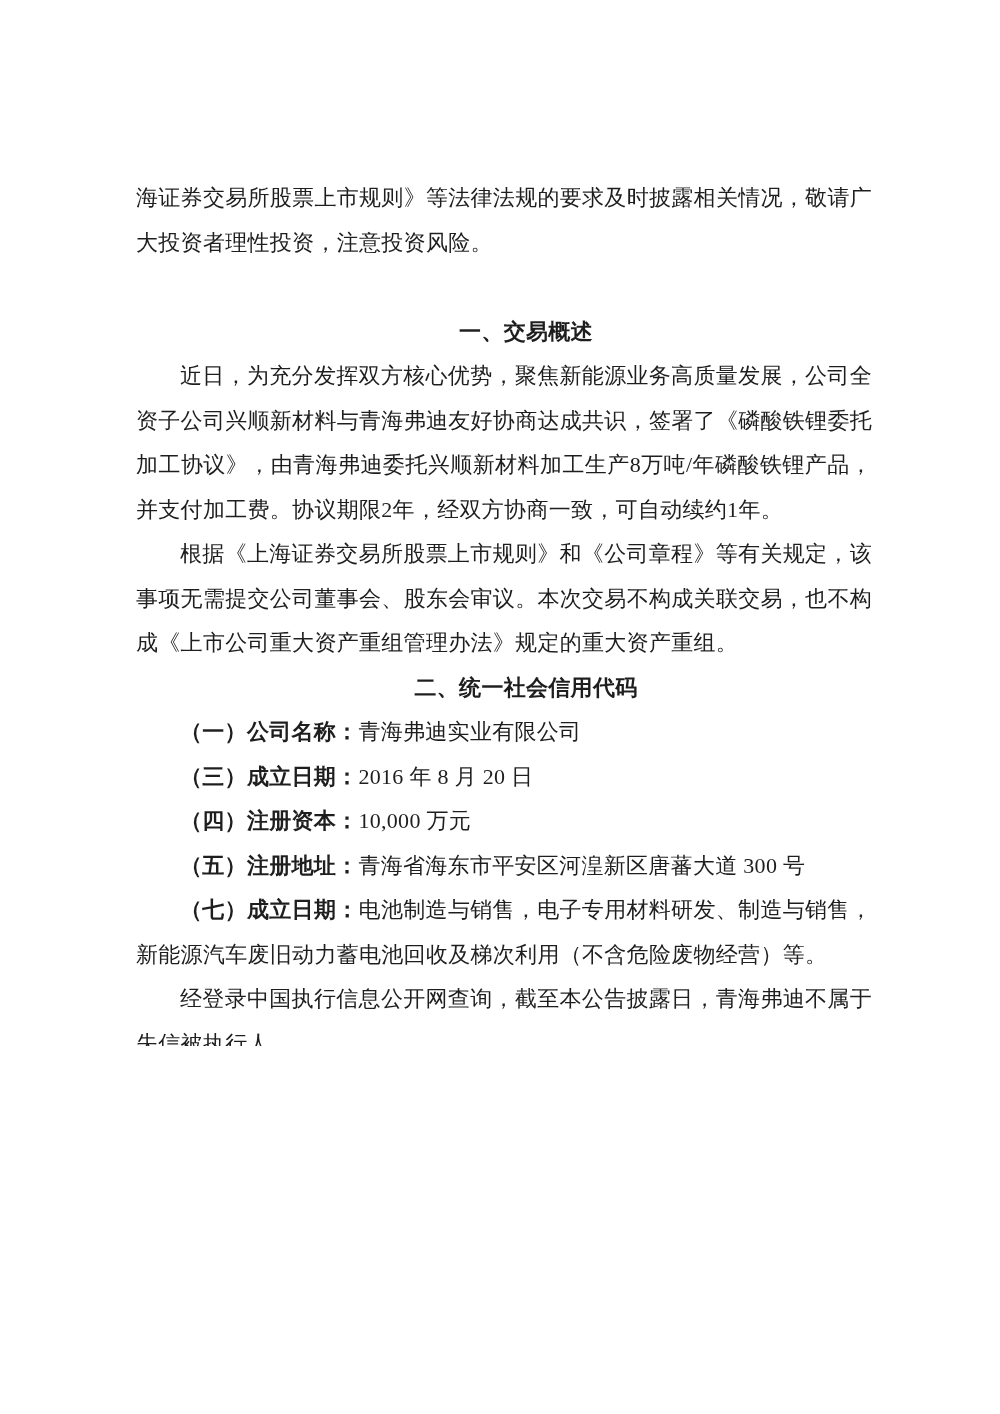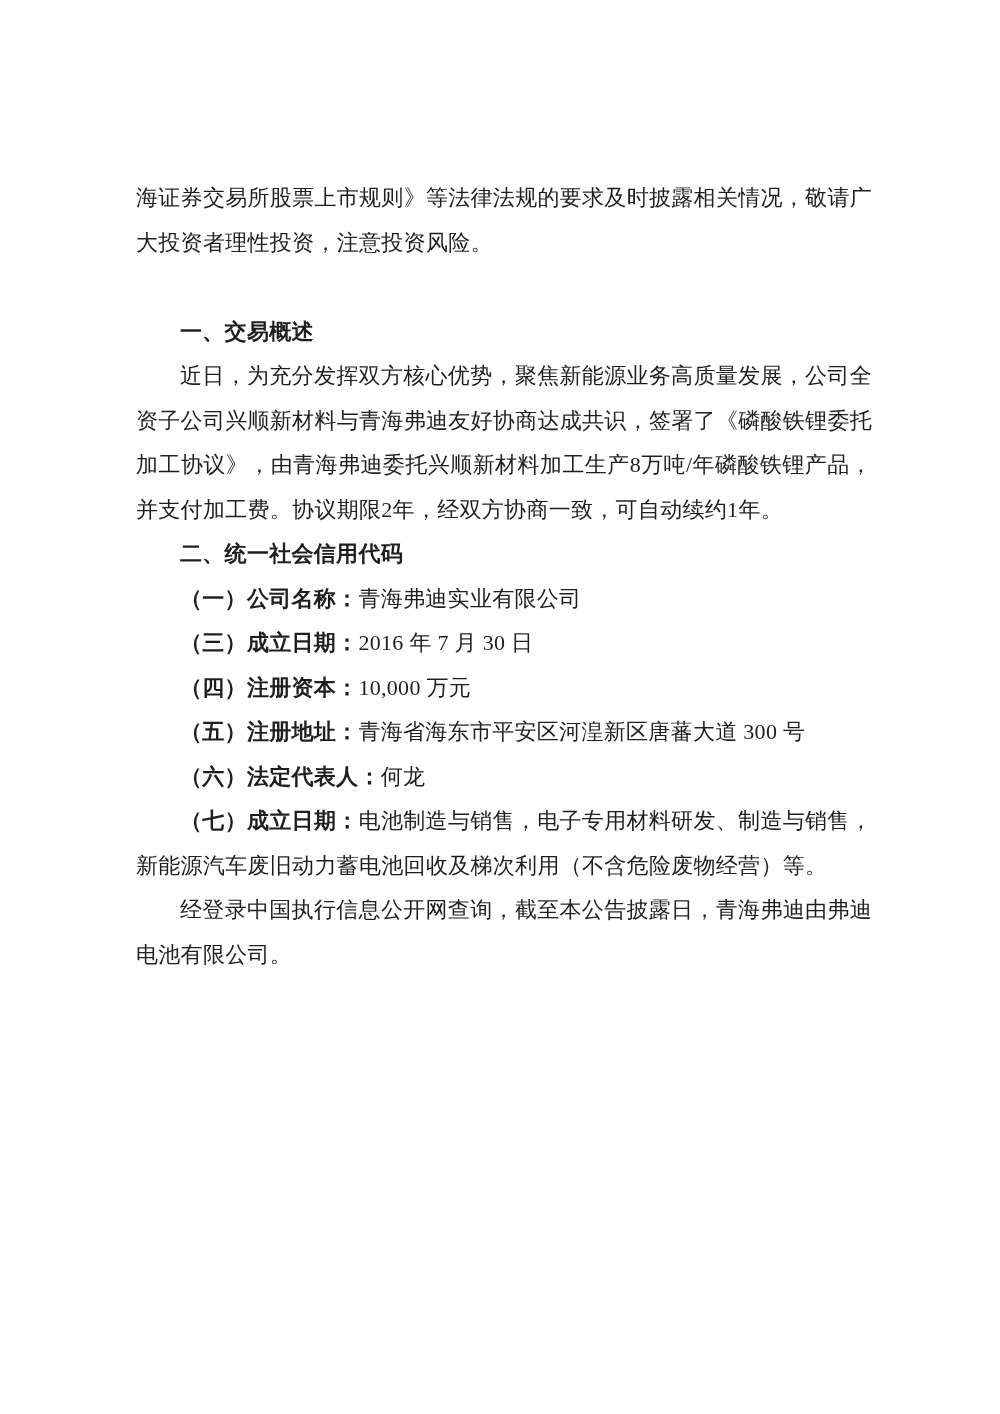--- a/index.html
+++ b/index.html
@@ -30,21 +30,21 @@
     margin: 0;
     padding: 0;
   }
   .indent {
     text-indent: 2em;
   }
   .heading {
     font-family: Liberation Serif, serif;
     font-weight: bold;
     text-indent: 2em;
-    text-align: left;
+    text-align: center;
   }
   .gap-above {
     margin-top: 44.5px !important;
   }
   .label {
     font-weight: bold;
     margin-top: 32px;
   }
 </style>
 </head>
@@ -52,33 +52,33 @@
 
 <div class="page">
   <div class="content">
 
     <p>海证券交易所股票上市规则》等法律法规的要求及时披露相关情况，敬请广大投资者理性投资，注意投资风险。</p>
 
     <p class="heading gap-above">一、交易概述</p>
 
     <p class="indent">近日，为充分发挥双方核心优势，聚焦新能源业务高质量发展，公司全资子公司兴顺新材料与青海弗迪友好协商达成共识，签署了《磷酸铁锂委托加工协议》，由青海弗迪委托兴顺新材料加工生产8万吨/年磷酸铁锂产品，并支付加工费。协议期限2年，经双方协商一致，可自动续约1年。</p>
 
+    <p class="indent">根据《上海证券交易所股票上市规则》和《公司章程》等有关规定，该事项无需提交公司董事会、股东会审议。本次交易不构成关联交易，也不构成《上市公司重大资产重组管理办法》规定的重大资产重组。</p>
 
     <p class="heading">二、统一社会信用代码</p>
 
     <p class="indent"><span class="label">（一）公司名称：</span><span>青海弗迪实业有限公司</span></p>
 
 
-    <p class="indent"><span class="label">（三）成立日期：</span><span>2016 年 7 月 30 日</span></p>
+    <p class="indent"><span class="label">（三）成立日期：</span><span>2016 年 8 月 20 日</span></p>
 
     <p class="indent"><span class="label">（四）注册资本：</span><span>10,000 万元</span></p>
 
     <p class="indent"><span class="label">（五）注册地址：</span><span>青海省海东市平安区河湟新区唐蕃大道 300 号</span></p>
 
-    <p class="indent"><span class="label">（六）法定代表人：</span><span>何龙</span></p>
 
     <p class="indent"><span class="label">（七）成立日期：</span><span>电池制造与销售，电子专用材料研发、制造与销售，新能源汽车废旧动力蓄电池回收及梯次利用（不含危险废物经营）等。</span></p>
 
 
-    <p class="indent">经登录中国执行信息公开网查询，截至本公告披露日，青海弗迪由弗迪电池有限公司。</p>
+    <p class="indent">经登录中国执行信息公开网查询，截至本公告披露日，青海弗迪不属于失信被执行人。</p>
 
   </div>
 </div>
 
 </body></html>

